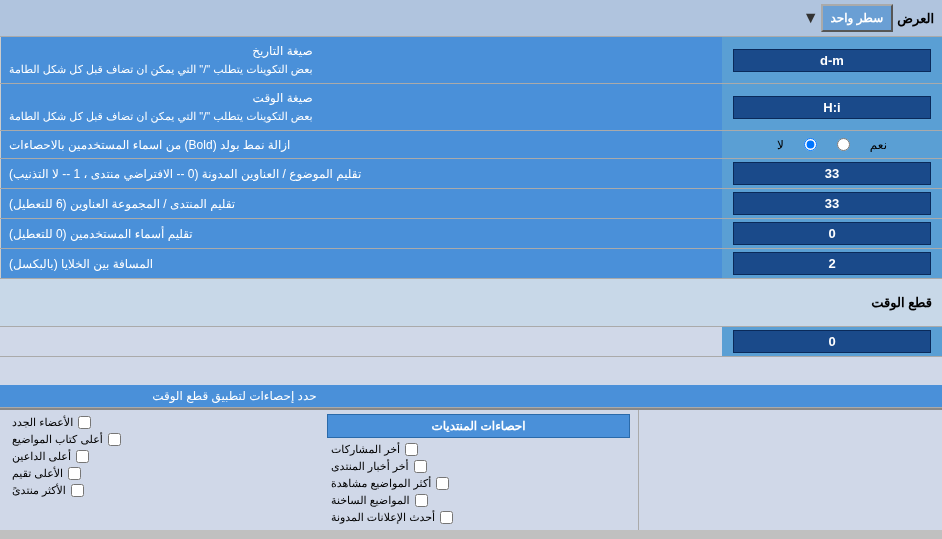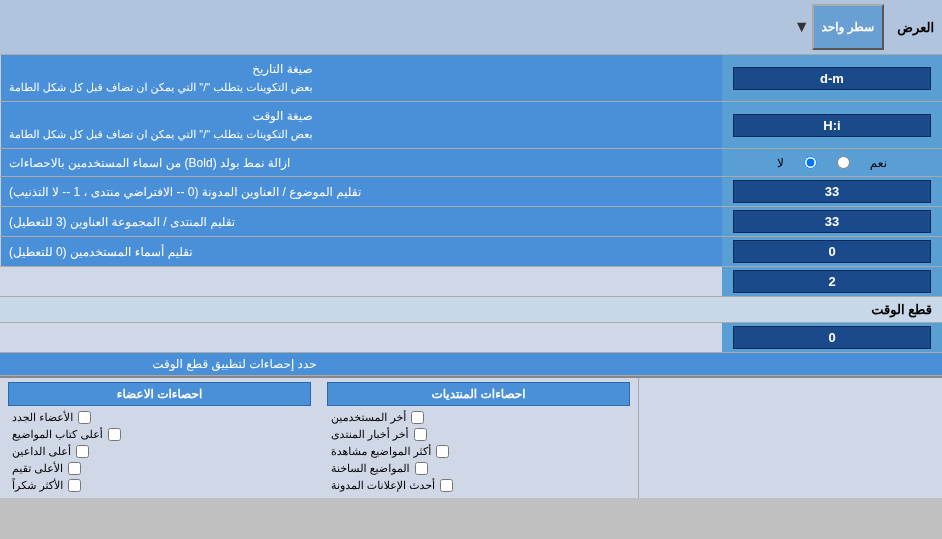--- a/index.html
+++ b/index.html
@@ -54,28 +54,28 @@
       align-items: center;
       justify-content: flex-end;
       background: #b0c4de;
       padding: 4px 8px;
       border-bottom: 1px solid #aaa;
     }
     .header-label {
       font-size: 13px;
       font-weight: bold;
       color: #000;
-      margin-left: 13px;
+      margin-left: 4px;
     }
     .dropdown-btn {
       background: #6a9fd4;
       border: 2px outset #aaa;
       color: #fff;
       font-size: 12px;
-      padding: 14px 8px;
+      padding: 5px 8px;
       cursor: pointer;
       font-weight: bold;
     }
     .radio-cell {
       width: 220px;
       background: #5a9fd4;
       display: flex;
       align-items: center;
       justify-content: center;
       gap: 20px;
@@ -84,21 +84,21 @@
     }
     .radio-label {
       color: #000;
       font-size: 12px;
     }
     .section-header {
       background: #c8d8e8;
       color: #000;
       font-weight: bold;
       font-size: 13px;
-      padding: 5px 10px;
+      padding: 16px 10px;
       border-bottom: 1px solid #aaa;
       text-align: right;
     }
     .stats-area {
       display: flex;
       background: #d0d8e8;
       border-top: 2px solid #888;
     }
     .stats-col {
       flex: 1;
@@ -128,20 +128,21 @@
       font-size: 11px;
       color: #000;
       cursor: pointer;
     }
     .limit-row {
       display: flex;
       align-items: center;
       background: #4a90d9;
       padding: 4px 8px;
       border-bottom: 1px solid #aaa;
+      margin-top: 28px;
     }
     .limit-row-label {
       color: #fff;
       font-size: 12px;
       flex: 1;
       text-align: right;
     }
     .empty-col {
       flex: 1;
       background: #d0d8e8;
@@ -197,36 +198,39 @@
     <div class="label-cell">
       <span>تقليم الموضوع / العناوين المدونة (0 -- الافتراضي منتدى ، 1 -- لا التذنيب)</span>
     </div>
   </div>
 
   <div class="section-row">
     <div class="input-cell">
       <input class="input-field" type="text" value="33" style="">
     </div>
     <div class="label-cell">
-      <span>تقليم المنتدى / المجموعة العناوين (3 للتعطيل)</span>
+      <span>تقليم المنتدى / المجموعة العناوين (6 للتعطيل)</span>
     </div>
   </div>
 
   <div class="section-row">
     <div class="input-cell">
       <input class="input-field" type="text" value="0" style="">
     </div>
     <div class="label-cell">
       <span>تقليم أسماء المستخدمين (0 للتعطيل)</span>
     </div>
   </div>
 
   <div class="section-row">
     <div class="input-cell">
       <input class="input-field" type="text" value="2" style="">
+    </div>
+    <div class="label-cell">
+      <span>المسافة بين الخلايا (بالبكسل)</span>
     </div>
   </div>
 
   <div class="section-header">
     <span>قطع الوقت</span>
   </div>
 
   <div class="section-row">
     <div class="input-cell">
       <input class="input-field" type="text" value="0" style="">
@@ -238,21 +242,21 @@
     <div class="limit-row-label">حدد إحصاءات لتطبيق قطع الوقت</div>
   </div>
 
   <div class="stats-area">
 
     <div class="empty-col"></div>
 
     <div class="stats-col">
       <div class="stats-col-header">احصاءات المنتديات</div>
       <div class="checkbox-row">
-        <label>أخر المستخدمين</label>
+        <label>أخر المشاركات</label>
         <input type="checkbox" style="">
       </div>
       <div class="checkbox-row">
         <label>أخر أخبار المنتدى</label>
         <input type="checkbox" style="">
       </div>
       <div class="checkbox-row">
         <label>أكثر المواضيع مشاهدة</label>
         <input type="checkbox" style="">
       </div>
@@ -260,37 +264,36 @@
         <label>المواضيع الساخنة</label>
         <input type="checkbox" style="">
       </div>
       <div class="checkbox-row">
         <label>أحدث الإعلانات المدونة</label>
         <input type="checkbox" style="">
       </div>
     </div>
 
     <div class="stats-col">
-      <div class="stats-col-header">احصاءات الاعضاء</div>
       <div class="checkbox-row">
         <label>الأعضاء الجدد</label>
         <input type="checkbox" style="">
       </div>
       <div class="checkbox-row">
         <label>أعلى كتاب المواضيع</label>
         <input type="checkbox" style="">
       </div>
       <div class="checkbox-row">
         <label>أعلى الداعين</label>
         <input type="checkbox" style="">
       </div>
       <div class="checkbox-row">
         <label>الأعلى تقيم</label>
         <input type="checkbox" style="">
       </div>
       <div class="checkbox-row">
-        <label>الأكثر شكراً</label>
+        <label>الأكثر منتدىً</label>
         <input type="checkbox" style="">
       </div>
     </div>
   </div>
 
 </div>
 
 </body></html>

